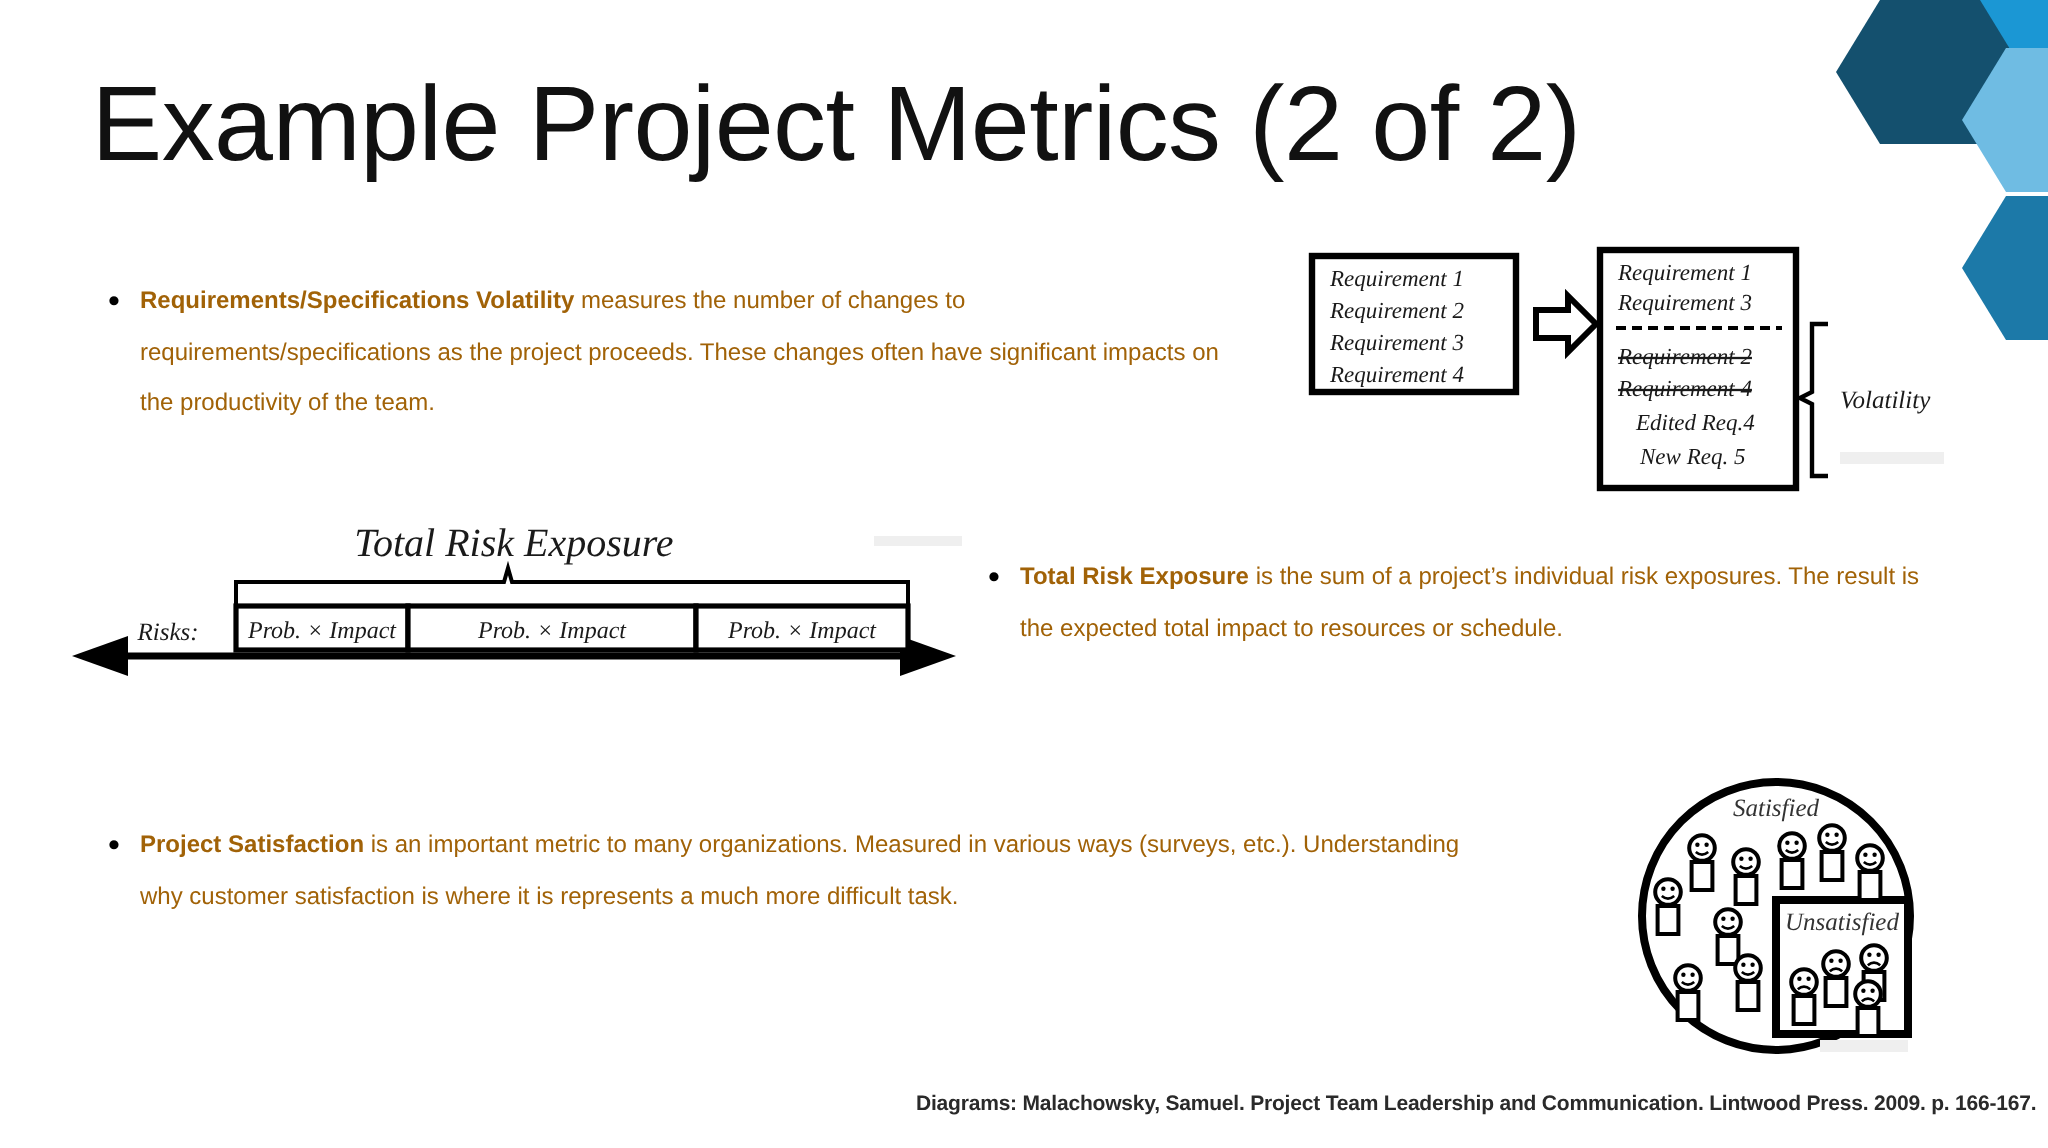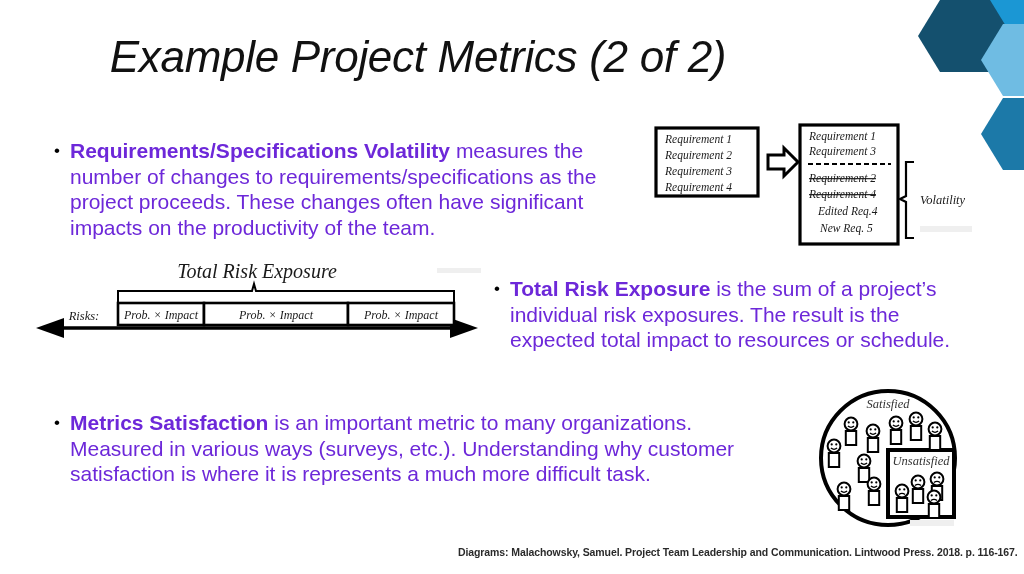--- a/index.html
+++ b/index.html
@@ -20,45 +20,44 @@
     top: 0; right: 0;
     width: 144px; height: 172px;
     pointer-events: none;
   }
 
   
   #slide-title {
     position: absolute;
     top: 32px; left: 0; width: 836px;
     text-align: center;
-    font-size: 44px;
+    font-size: 53px;
     font-weight: 400;
     letter-spacing: -0.3px;
     color: #111111;
     font-family: "Liberation Sans", sans-serif;
-    font-style: italic;
   }
 
   
   .bullet-block {
     position: absolute;
     display: flex;
     align-items: flex-start;
   }
   .bullet-dot {
     width: 16px;
     flex: 0 0 16px;
     font-size: 17px;
     line-height: 26px;
     color: #000;
   }
   .bullet-text {
-    font-size: 21px;
+    font-size: 12px;
     line-height: 25.5px;
-    color: #6d28d9;
+    color: #a16207;
   }
   .bullet-text b { font-weight: 700; }
 
   #bullet-requirements { top: 138px; left: 54px; width: 560px; }
   #bullet-risk        { top: 276px; left: 494px; width: 480px; }
   #bullet-customer    { top: 410px; left: 54px; width: 700px; }
 
   
   #citation {
     position: absolute;
@@ -160,21 +159,21 @@
   </svg>
 </div>
 
 <div class="bullet-block" id="bullet-risk">
   <span class="bullet-dot">•</span>
   <span class="bullet-text"><b>Total Risk Exposure</b><span> is the sum of a project’s individual risk exposures.  The result is the expected total impact to resources or schedule.</span></span>
 </div>
 
 <div class="bullet-block" id="bullet-customer">
   <span class="bullet-dot">•</span>
-  <span class="bullet-text"><b>Metrics Satisfaction</b><span> is an important metric to many organizations.  Measured in various ways (surveys, etc.).  Understanding why customer satisfaction is where it is represents a much more difficult task.</span></span>
+  <span class="bullet-text"><b>Project Satisfaction</b><span> is an important metric to many organizations.  Measured in various ways (surveys, etc.).  Understanding why customer satisfaction is where it is represents a much more difficult task.</span></span>
 </div>
 
 <div class="diagram" id="diagram-customer">
   <svg width="170" height="150" viewBox="0 0 170 150" xmlns="http://www.w3.org/2000/svg" font-family="Liberation Serif, serif">
     <defs>
       <g id="person">
         <circle cx="0" cy="-7" r="6.4" fill="#ffffff" stroke="#000000" stroke-width="2"></circle>
         <circle cx="-2.3" cy="-8.6" r="1.1" fill="#000000"></circle>
         <circle cx="2.3" cy="-8.6" r="1.1" fill="#000000"></circle>
         <path d="M-3.1,-5 Q0,-2.4 3.1,-5" fill="none" stroke="#000000" stroke-width="1.3"></path>
@@ -211,13 +210,13 @@
       <use href="#person-sad" x="96" y="112"></use>
       <use href="#person-sad" x="112" y="103"></use>
       <use href="#person-sad" x="131" y="100"></use>
       <use href="#person-sad" x="128" y="118"></use>
     </g>
 
     <rect class="wm" x="104" y="134" width="44" height="6"></rect>
   </svg>
 </div>
 
-<div id="citation">Diagrams: Malachowsky, Samuel. Project Team Leadership and Communication. Lintwood Press. 2018. p. 116-167.</div>
+<div id="citation">Diagrams: Malachowsky, Samuel. Project Team Leadership and Communication. Lintwood Press. 2009. p. 166-167.</div>
 
 </body></html>

